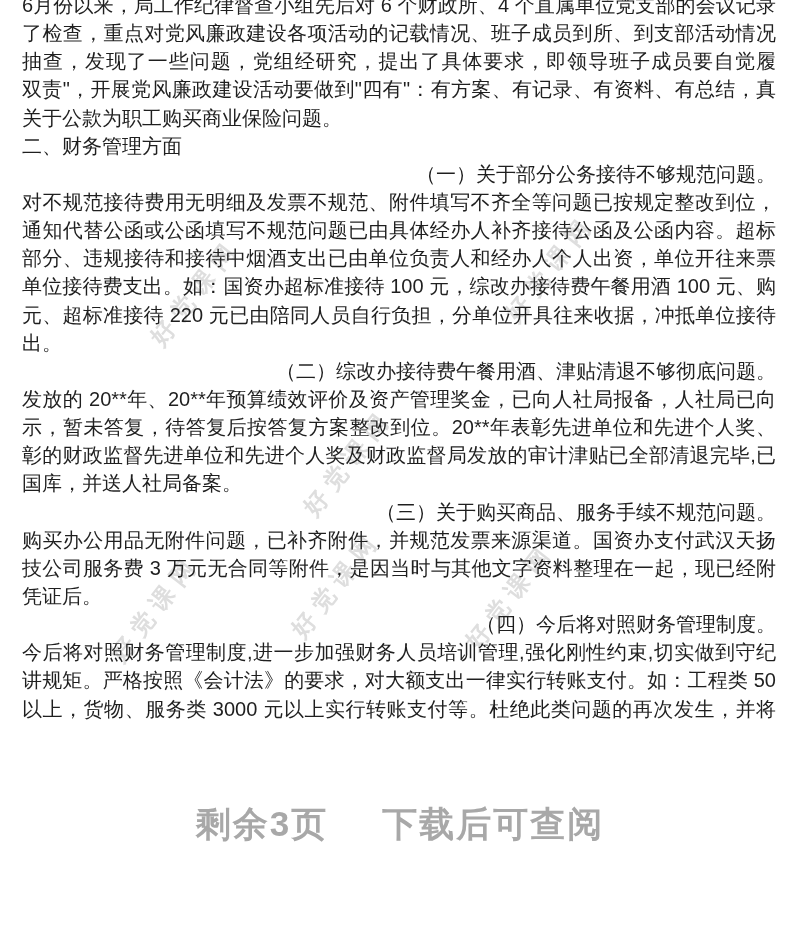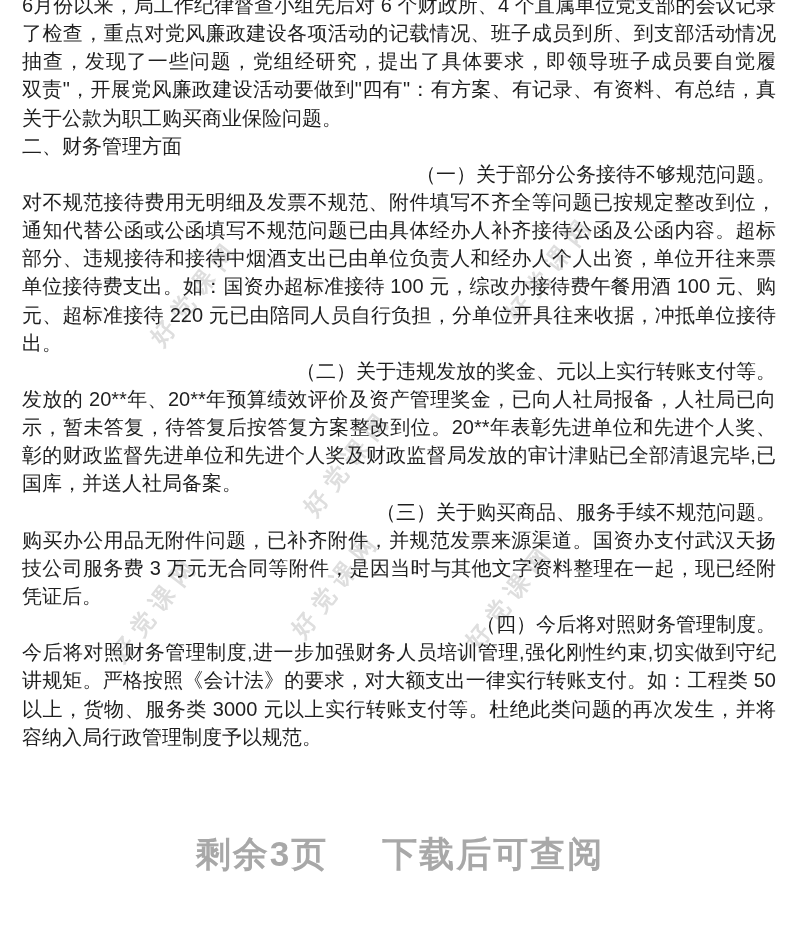--- a/index.html
+++ b/index.html
@@ -42,21 +42,21 @@
   .watermark {
     position: absolute;
     transform: translate(-50%, -50%) rotate(-52deg);
     font-size: 24px;
     letter-spacing: 8px;
     white-space: nowrap;
     font-weight: bold;
   }
   .footer-notice {
     position: absolute;
-    left: 0; top: 831px; width: 100%;
+    left: 0; top: 801px; width: 100%;
     display: flex;
     justify-content: center;
     gap: 54px;
     font-size: 35px;
     font-weight: bold;
     letter-spacing: 2px;
   }
 </style>
 </head>
 <body>
@@ -79,34 +79,33 @@
       <div class="line stretch">双责"，开展党风廉政建设活动要做到"四有"：有方案、有记录、有资料、有总结，真正把党</div>
       <div class="line plain">关于公款为职工购买商业保险问题。</div>
       <div class="line plain">二、财务管理方面</div>
       <div class="line item">（一）关于部分公务接待不够规范问题。</div>
       <div class="line stretch">对不规范接待费用无明细及发票不规范、附件填写不齐全等问题已按规定整改到位，用电话</div>
       <div class="line stretch">通知代替公函或公函填写不规范问题已由具体经办人补齐接待公函及公函内容。超标准接待</div>
       <div class="line stretch">部分、违规接待和接待中烟酒支出已由单位负责人和经办人个人出资，单位开往来票据冲抵</div>
       <div class="line stretch">单位接待费支出。如：国资办超标准接待 100 元，综改办接待费午餐用酒 100 元、购烟 92</div>
       <div class="line stretch">元、超标准接待 220 元已由陪同人员自行负担，分单位开具往来收据，冲抵单位接待费支</div>
       <div class="line plain">出。</div>
-      <div class="line item">（二）关于违规发放的奖金、元以上实行转账支付等。</div>
+      <div class="line item">（二）综改办接待费午餐用酒、津贴清退不够彻底问题。</div>
       <div class="line stretch">发放的 20**年、20**年预算绩效评价及资产管理奖金，已向人社局报备，人社局已向上级请</div>
       <div class="line stretch">示，暂未答复，待答复后按答复方案整改到位。20**年表彰先进单位和先进个人奖、省厅表</div>
       <div class="line stretch">彰的财政监督先进单位和先进个人奖及财政监督局发放的审计津贴已全部清退完毕,已缴存</div>
       <div class="line plain">国库，并送人社局备案。</div>
       <div class="line item">（三）关于购买商品、服务手续不规范问题。</div>
       <div class="line stretch">购买办公用品无附件问题，已补齐附件，并规范发票来源渠道。国资办支付武汉天扬慧博科</div>
       <div class="line stretch">技公司服务费 3 万元无合同等附件，是因当时与其他文字资料整理在一起，现已经附在支出</div>
       <div class="line plain">凭证后。</div>
       <div class="line item">（四）今后将对照财务管理制度。</div>
       <div class="line stretch">今后将对照财务管理制度,进一步加强财务人员培训管理,强化刚性约束,切实做到守纪律、</div>
       <div class="line stretch">讲规矩。严格按照《会计法》的要求，对大额支出一律实行转账支付。如：工程类 5000 元</div>
       <div class="line stretch">以上，货物、服务类 3000 元以上实行转账支付等。杜绝此类问题的再次发生，并将相关内</div>
-      <div class="line plain">容纳入局行政管理制度予以规范。</div>
     </div>
 
   <div class="footer-notice" style="color: rgb(168, 168, 168);">
     <span>剩余3页</span>
     <span>下载后可查阅</span>
   </div>
 
 </div>
 
 </body></html>

